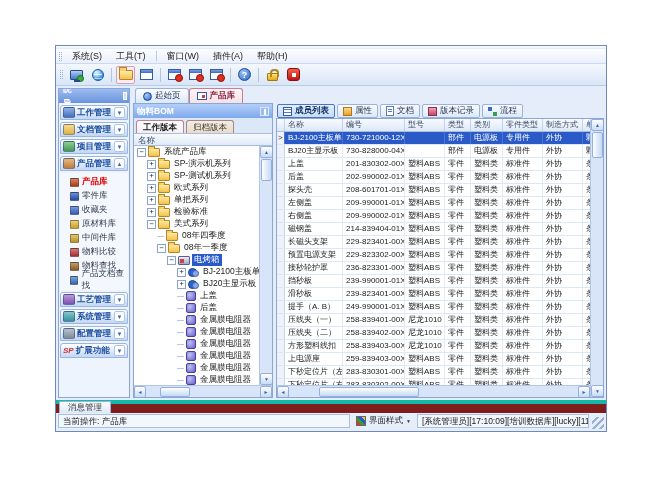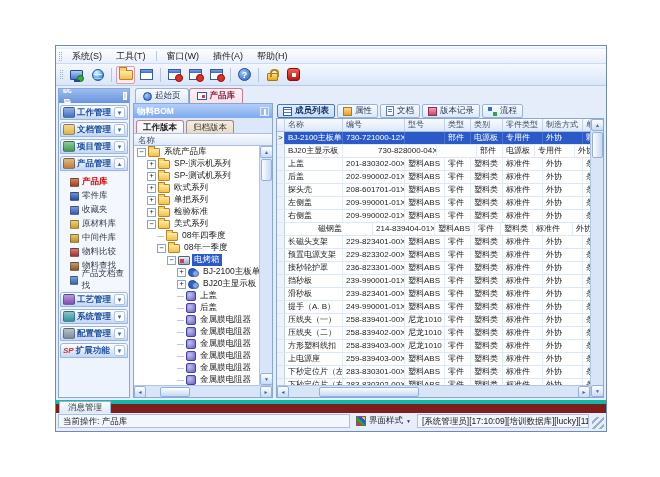--- a/index.html
+++ b/index.html
@@ -510,21 +510,21 @@
                     <div class="tc" style="width: 40px;"></div>
                     <div class="tc" style="width: 26px;">部件</div>
                     <div class="tc" style="width: 32px;">电源板</div>
                     <div class="tc" style="width: 40px;">专用件</div>
                     <div class="tc" style="width: 40px;">外协</div>
                     <div class="tc" style="width: 22px;">颗</div>
                   </div>
                   <div class="trow">
                     <div class="tc ind" style="width: 8px;"></div>
                     <div class="tc" style="width: 58px;">BJ20主显示板</div>
-                    <div class="tc" style="width: 62px; margin-left: 32px;">730-828000-04X</div>
+                    <div class="tc" style="width: 62px;">730-828000-04X</div>
                     <div class="tc" style="width: 40px;"></div>
                     <div class="tc" style="width: 26px;">部件</div>
                     <div class="tc" style="width: 32px;">电源板</div>
                     <div class="tc" style="width: 40px;">专用件</div>
                     <div class="tc" style="width: 40px;">外协</div>
                     <div class="tc" style="width: 22px;">颗</div>
                   </div>
                   <div class="trow">
                     <div class="tc ind" style="width: 8px;"></div>
                     <div class="tc" style="width: 58px;">上盖</div>
@@ -575,21 +575,21 @@
                     <div class="tc" style="width: 62px;">209-990002-01X</div>
                     <div class="tc" style="width: 40px;">塑料ABS</div>
                     <div class="tc" style="width: 26px;">零件</div>
                     <div class="tc" style="width: 32px;">塑料类</div>
                     <div class="tc" style="width: 40px;">标准件</div>
                     <div class="tc" style="width: 40px;">外协</div>
                     <div class="tc" style="width: 22px;">条</div>
                   </div>
                   <div class="trow">
                     <div class="tc ind" style="width: 8px;"></div>
-                    <div class="tc" style="width: 58px; margin-left: 30px;">磁钢盖</div>
+                    <div class="tc" style="width: 58px;">磁钢盖</div>
                     <div class="tc" style="width: 62px;">214-839404-01X</div>
                     <div class="tc" style="width: 40px;">塑料ABS</div>
                     <div class="tc" style="width: 26px;">零件</div>
                     <div class="tc" style="width: 32px;">塑料类</div>
                     <div class="tc" style="width: 40px;">标准件</div>
                     <div class="tc" style="width: 40px;">外协</div>
                     <div class="tc" style="width: 22px;">条</div>
                   </div>
                   <div class="trow">
                     <div class="tc ind" style="width: 8px;"></div>

